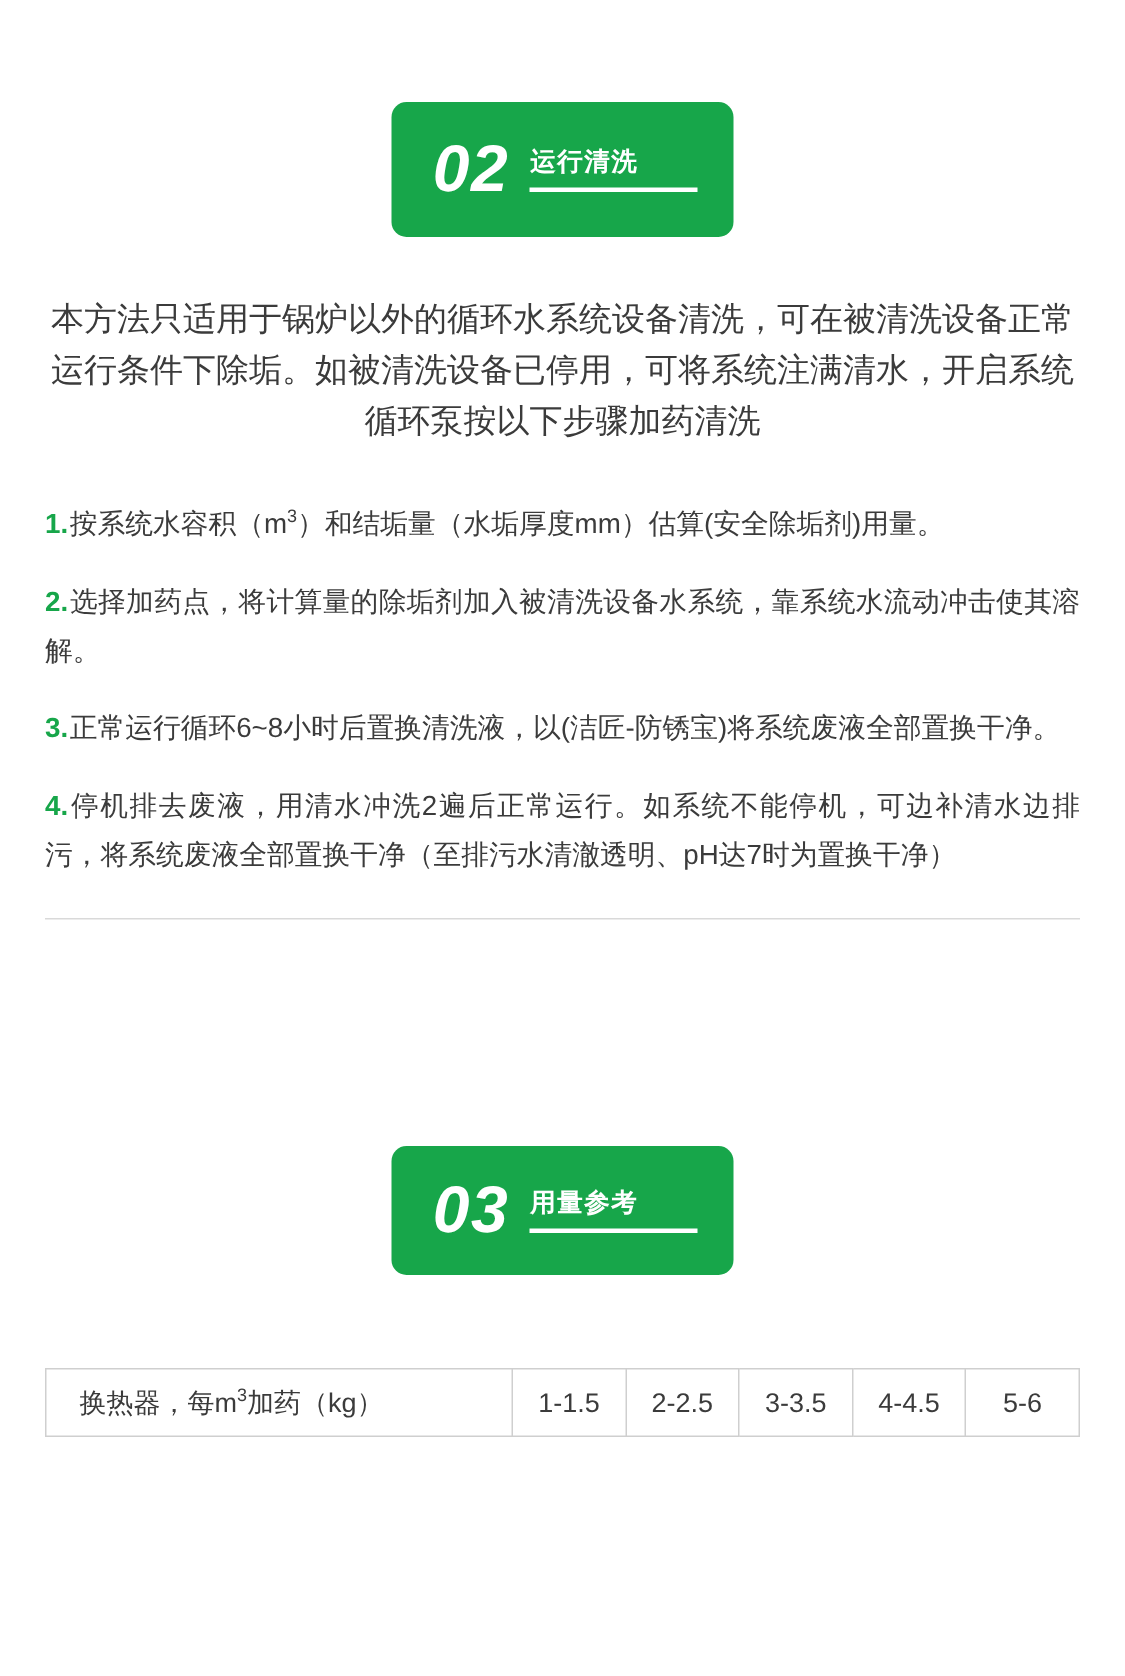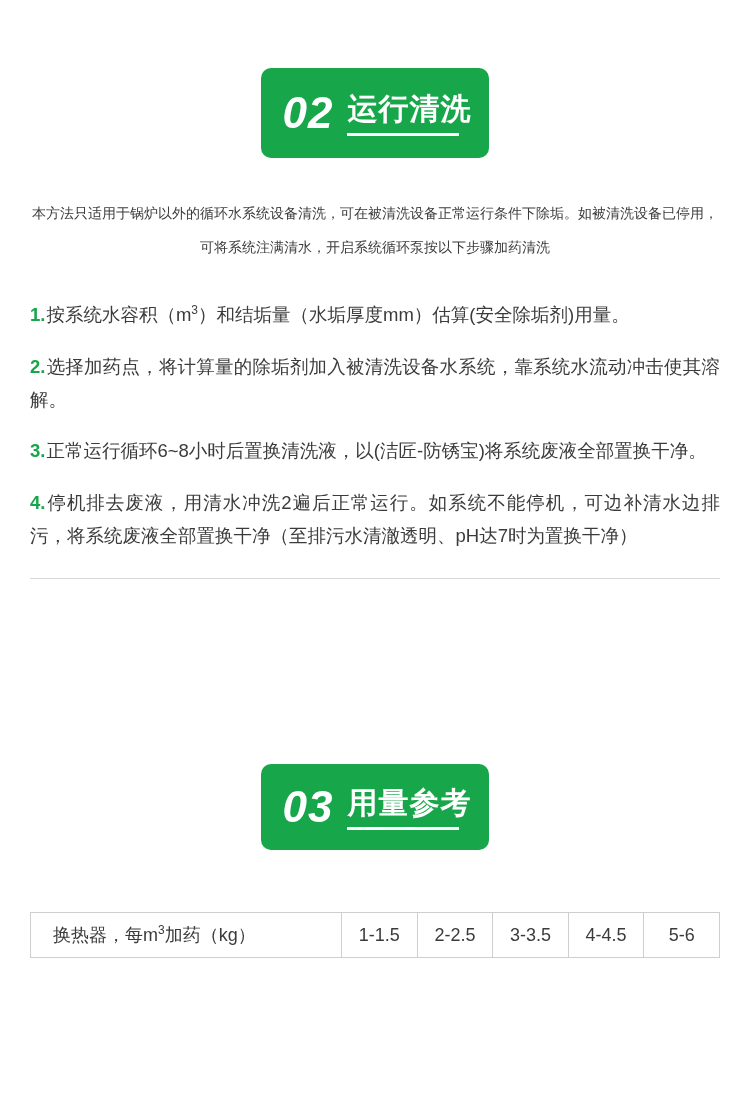--- a/index.html
+++ b/index.html
@@ -38,21 +38,21 @@
     color: #ffffff;
     letter-spacing: 1px;
     line-height: 1;
   }
   .badge-text-wrap {
     display: flex;
     flex-direction: column;
     align-items: flex-start;
   }
   .badge-text {
-    font-size: 30px;
+    font-size: 17px;
     font-weight: bold;
     color: #ffffff;
     line-height: 1.2;
     letter-spacing: 1px;
   }
   .badge-rule {
     margin-top: 6px;
     width: 112px;
     height: 3px;
     background: #ffffff;
@@ -68,21 +68,21 @@
   #section-02 .badge {
     width: 228px;
     height: 90px;
     padding-left: 4px;
   }
 
   .intro {
     margin: 38px auto 0;
     width: 690px;
     text-align: center;
-    font-size: 14px;
+    font-size: 22px;
     line-height: 34px;
     color: #3b3b3b;
   }
 
   .steps {
     margin: 30px auto 0;
     width: 690px;
   }
   .step {
     font-size: 18.5px;

